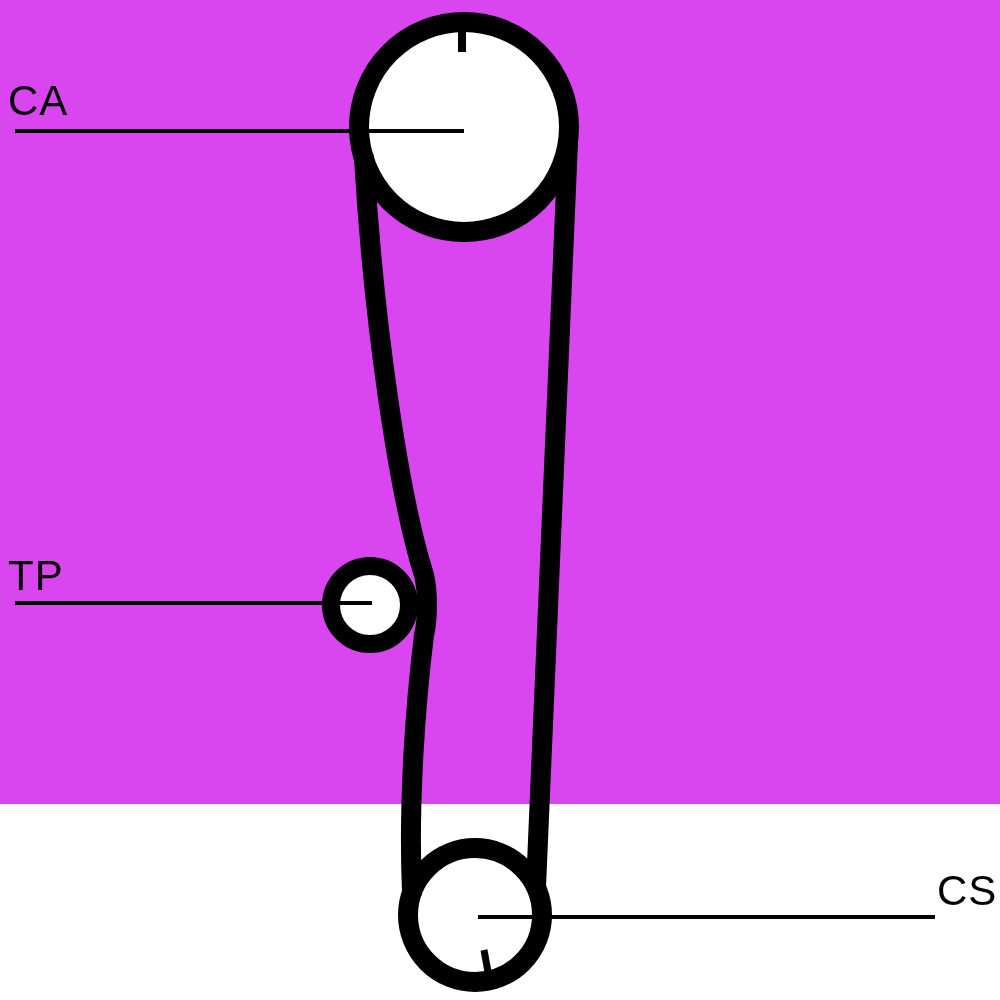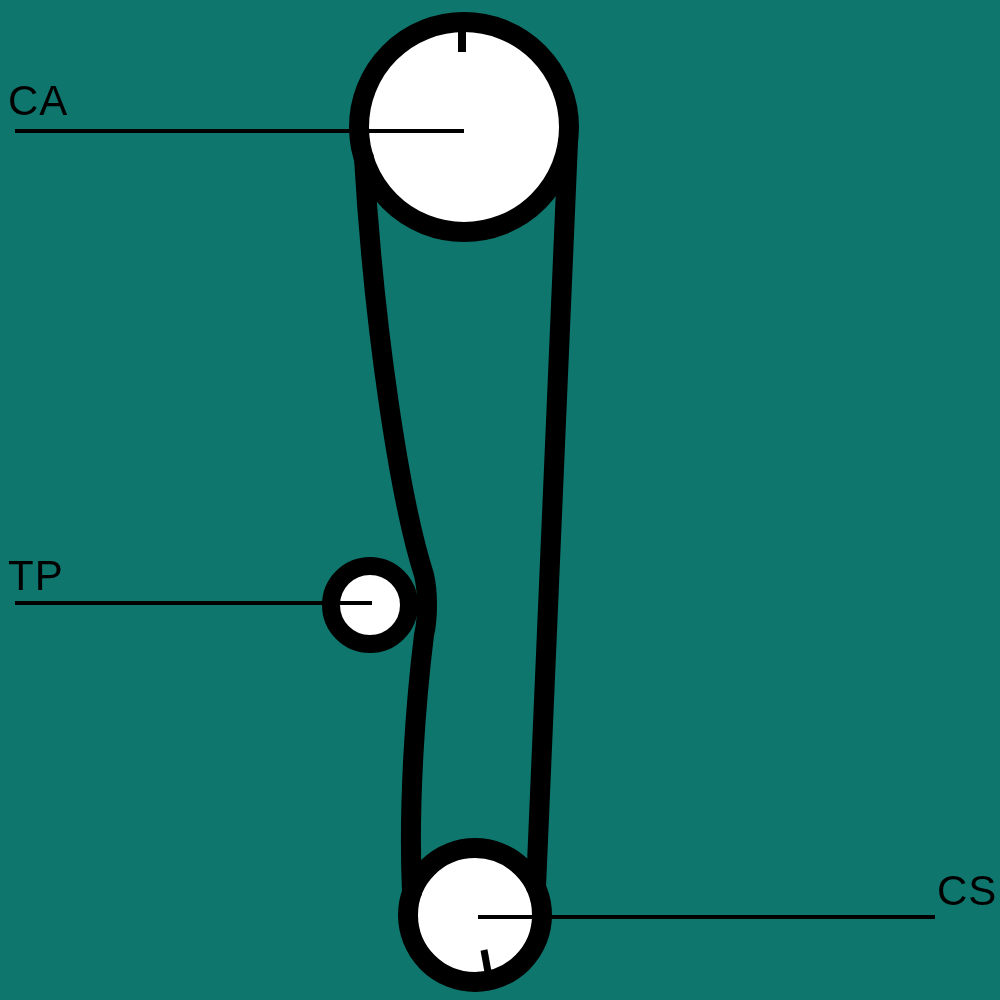--- a/index.html
+++ b/index.html
@@ -5,22 +5,22 @@
   html, body {
     margin: 0;
     padding: 0;
     width: 1000px;
     height: 1000px;
     background: #ffffff;
     overflow: hidden;
   }
   .diagram-wrap {
     width: 1000px;
-    height: 1000px;
-    background: #0f766e;
+    height: 804px;
+    background: #d946ef;
   }
   svg { display: block; }
   .ring   { fill: #ffffff; stroke: #000000; }
   .belt   { fill: none; stroke: #000000; stroke-linecap: round; }
   .mark   { stroke: #000000; stroke-linecap: butt; }
   .leader { stroke: #000000; stroke-linecap: butt; }
   .label  {
     font-family: "Liberation Sans", sans-serif;
     font-size: 42px;
     font-weight: 400;

